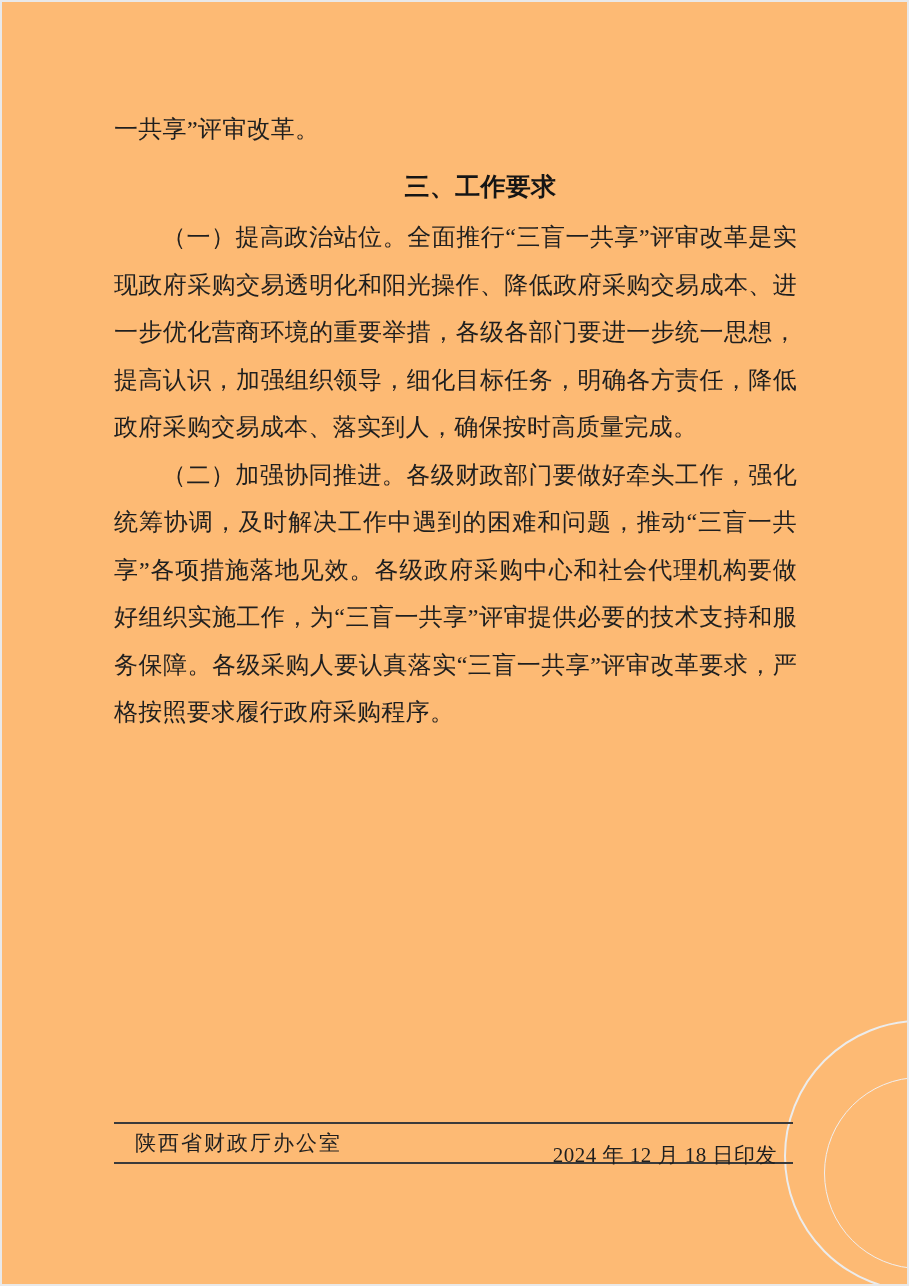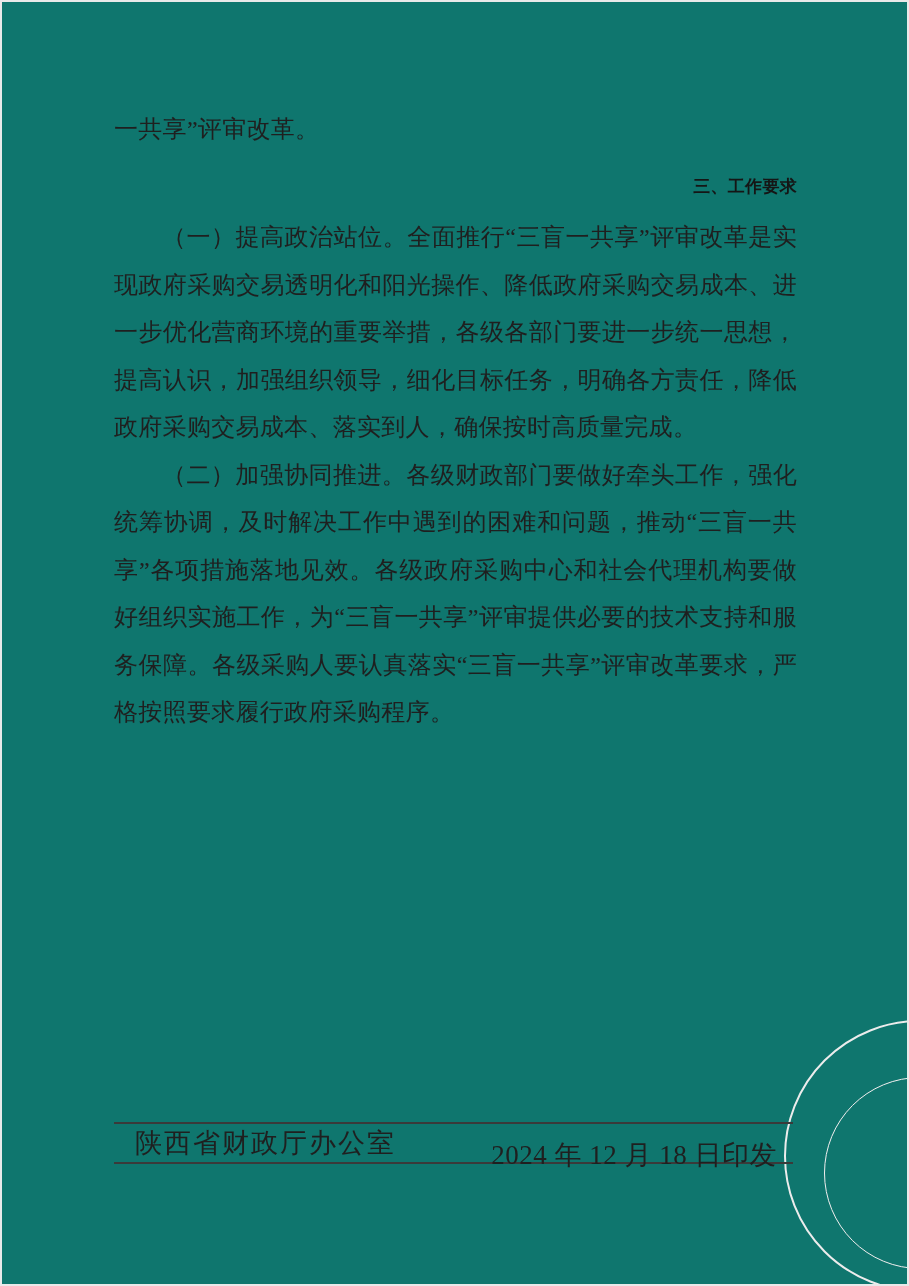--- a/index.html
+++ b/index.html
@@ -5,21 +5,21 @@
   html, body { margin: 0; padding: 0; }
   body {
     width: 909px; height: 1286px;
     background: #f3f3f3;
     font-family: "Liberation Serif", serif;
   }
   .page {
     position: relative;
     width: 909px; height: 1286px;
     box-sizing: border-box;
-    background: #0f766e;
+    background: #fdba74;
     border: 2px solid #e9e9e9;
     overflow: hidden;
     color: #1f1f1f;
   }
   .doc-body {
     position: absolute;
     left: 112px; top: 104px;
     width: 683px;
     font-size: 24px;
     line-height: 47.5px;
@@ -28,41 +28,41 @@
     text-justify: inter-ideograph;
   }
   .doc-body p { margin: 0; }
   .continuation { text-indent: 0; }
   .para { text-indent: 2em; }
   .section-heading {
     text-indent: 2em;
     margin: 9px 0 4px 0 !important;
     font-family: "Liberation Sans", sans-serif;
     font-weight: 700;
-    font-size: 17px;
+    font-size: 25px;
     color: #151515;
-    text-align: right;
+    text-align: center;
   }
   .para-lead {
     
     font-weight: 400;
   }
   .footer {
     position: absolute;
     left: 112px; top: 1120px;
     width: 679px;
     box-sizing: border-box;
     height: 42px;
     border-top: 2px solid #3a3a3a;
     border-bottom: 2px solid #3a3a3a;
     display: flex;
     align-items: center;
     justify-content: space-between;
     padding: 0 16px 0 21px;
-    font-size: 27px;
+    font-size: 21px;
   }
   .footer .issuer { letter-spacing: 2px; }
   .footer .print-date { letter-spacing: 0.5px; margin-top: 24px; }
   .seal-artifact {
     position: absolute;
     left: 782px; top: 1018px;
     width: 268px; height: 268px;
     border-radius: 50%;
     border: 2px solid #ececec;
   }

